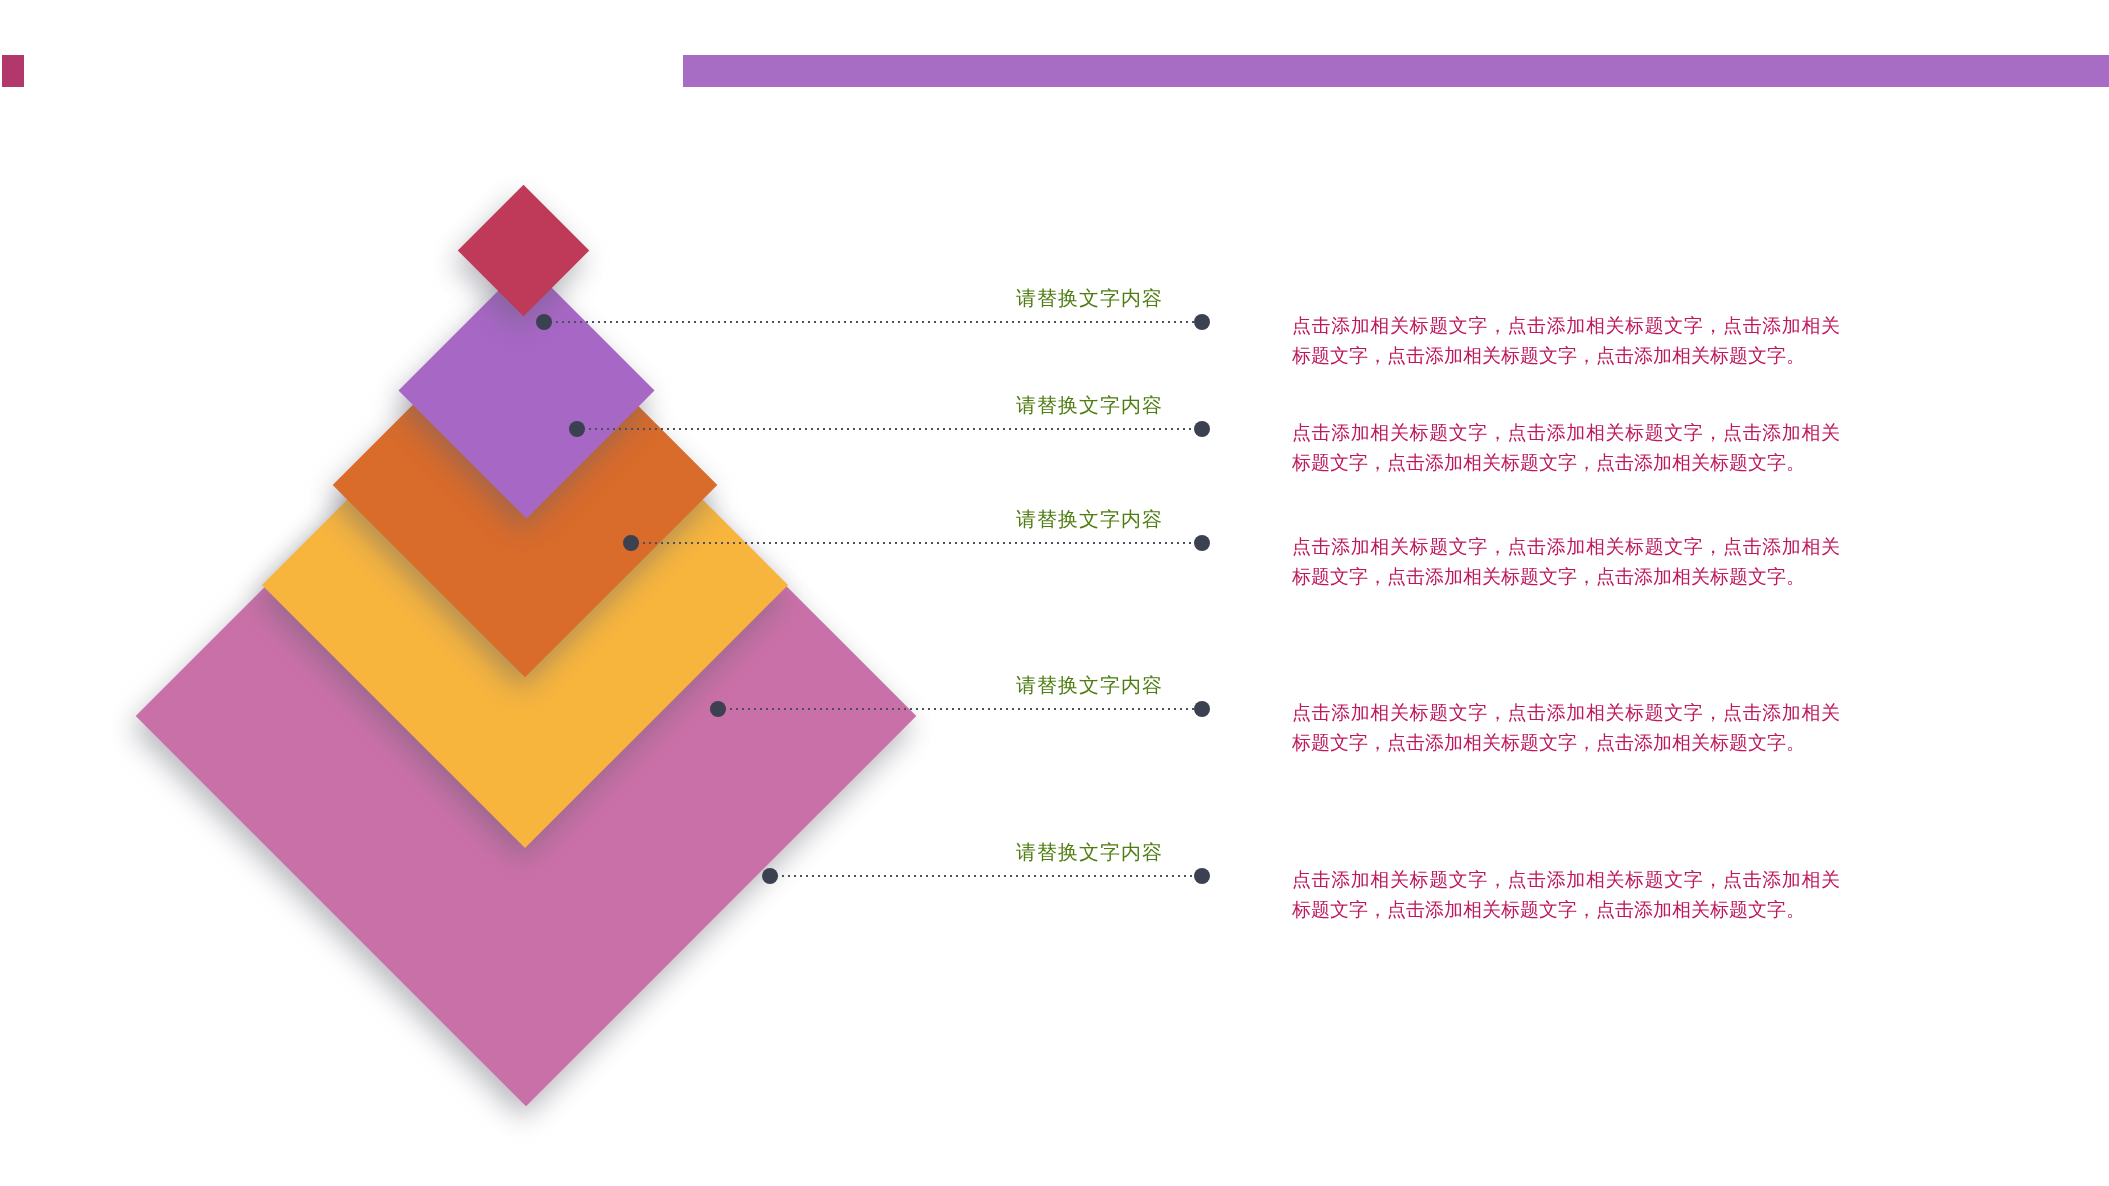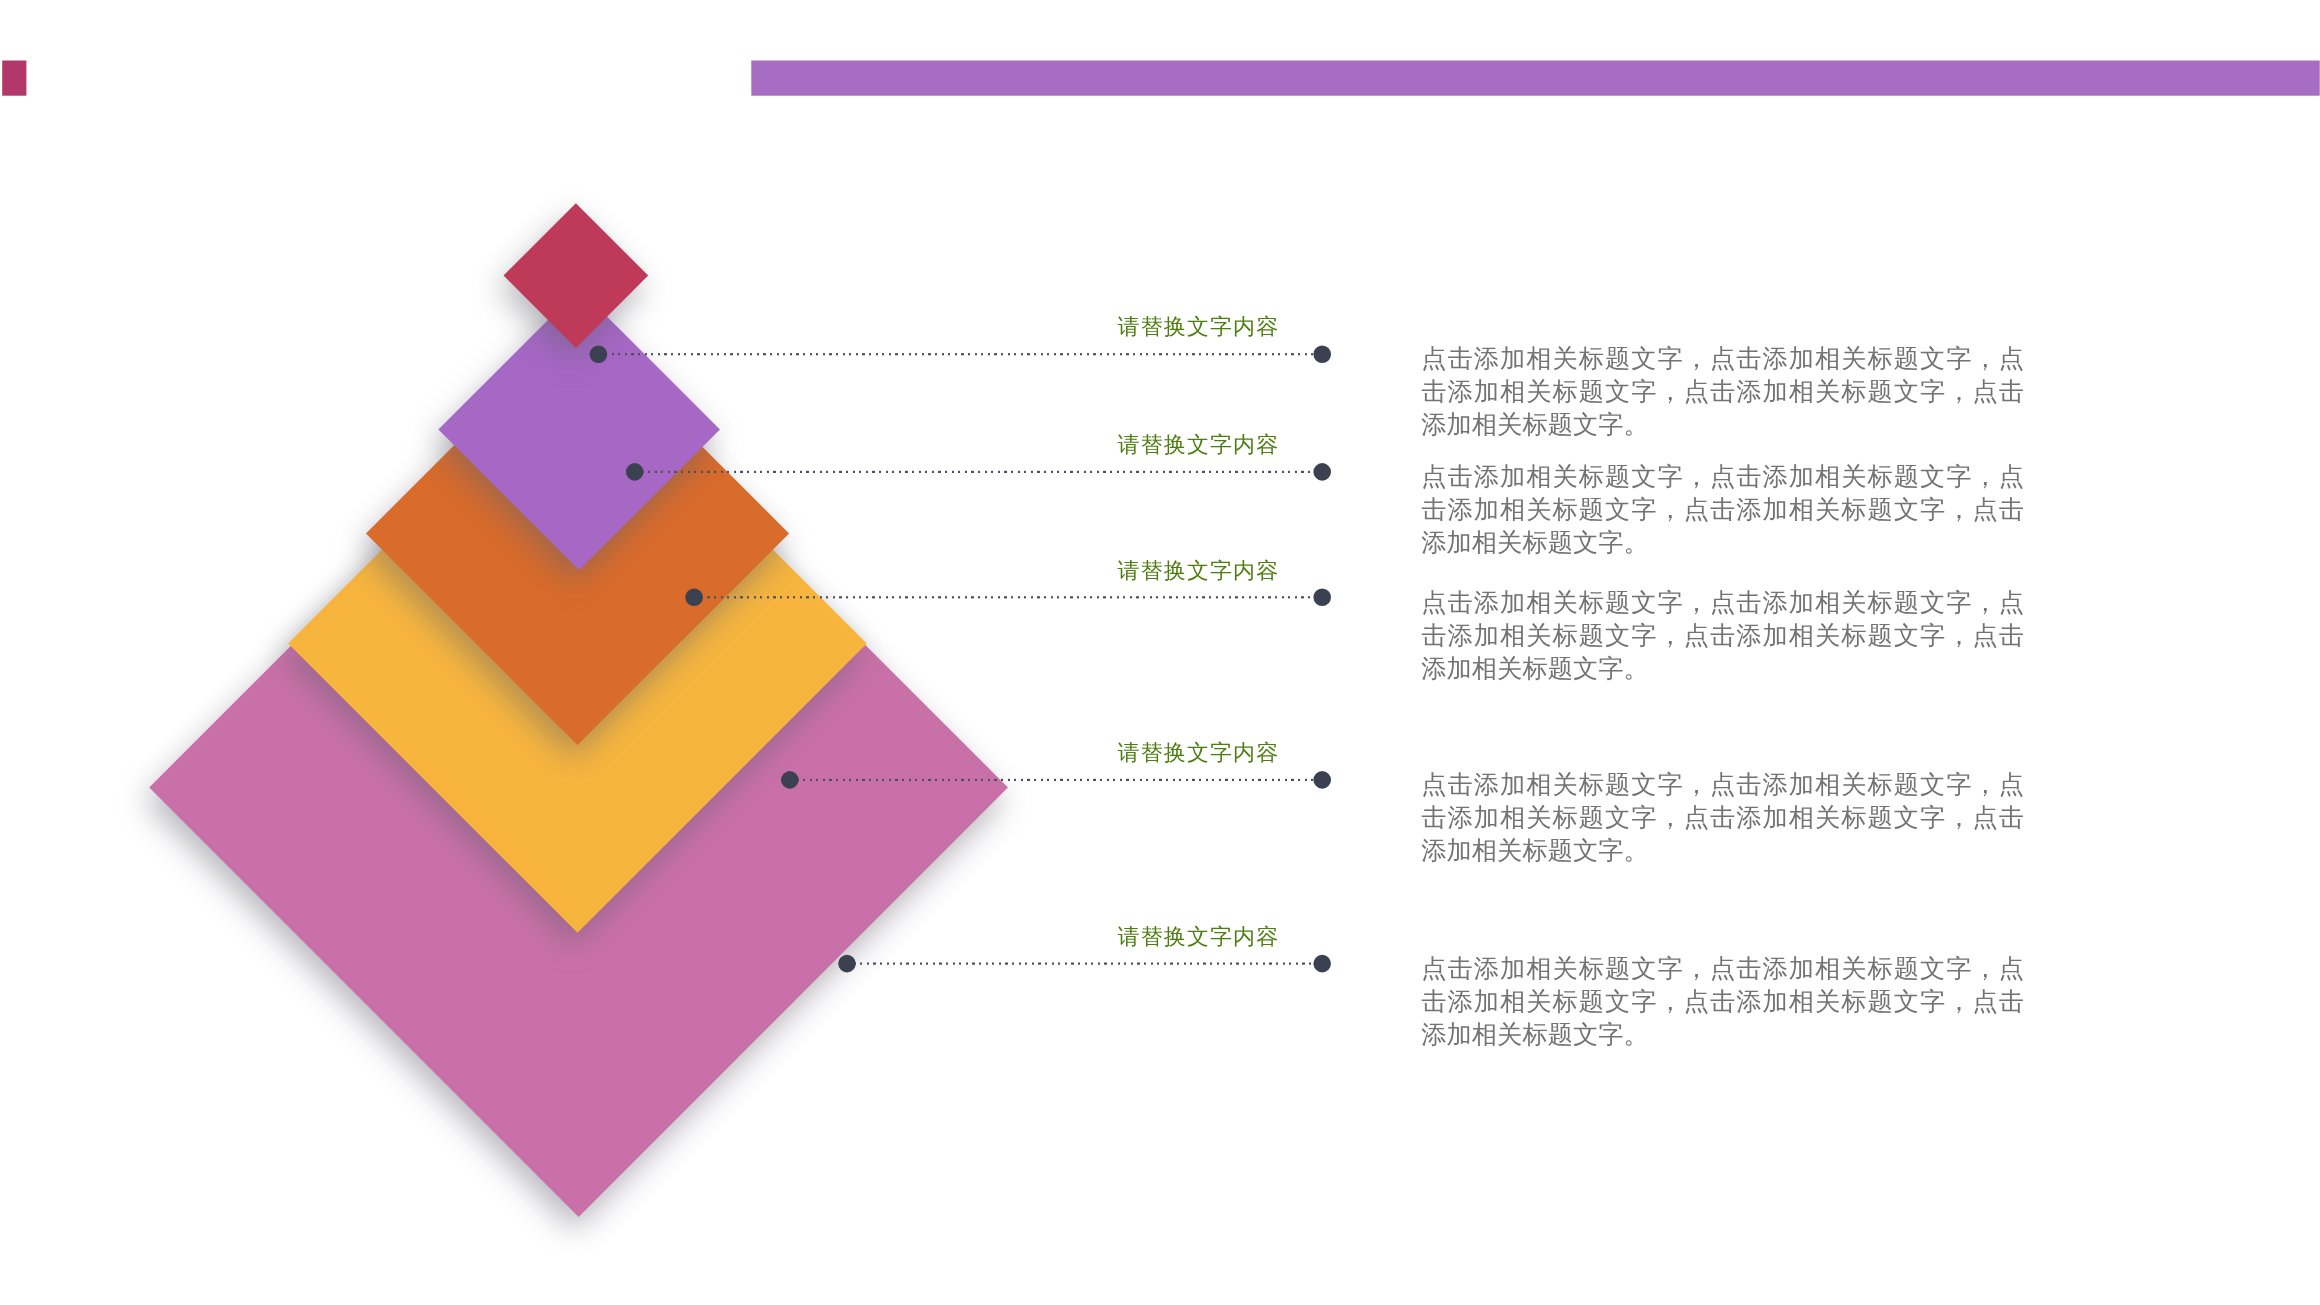--- a/index.html
+++ b/index.html
@@ -54,21 +54,21 @@
   }
   .row .dot{
     position:absolute;width:16px;height:16px;border-radius:50%;
     background:#3b4150;top:-7px;
   }
   .row .dot-left{left:-8px;}
   .row .dot-right{right:-8px;}
   .row .body{
     position:absolute;left:1292px;width:548px;margin:0;
     top:calc(var(--ly) - 11px);
-    font-size:23px;line-height:30px;color:#737373;
+    font-size:19px;line-height:30px;color:#be185d;
     text-align:justify;
   }
   .r1{--ly:322px;--dx:544px;}
   .r2{--ly:429px;--dx:577px;}
   .r3{--ly:543px;--dx:631px;}
   .r4{--ly:709px;--dx:718px;}
   .r5{--ly:876px;--dx:770px;}
 </style>
 </head>
 <body>

